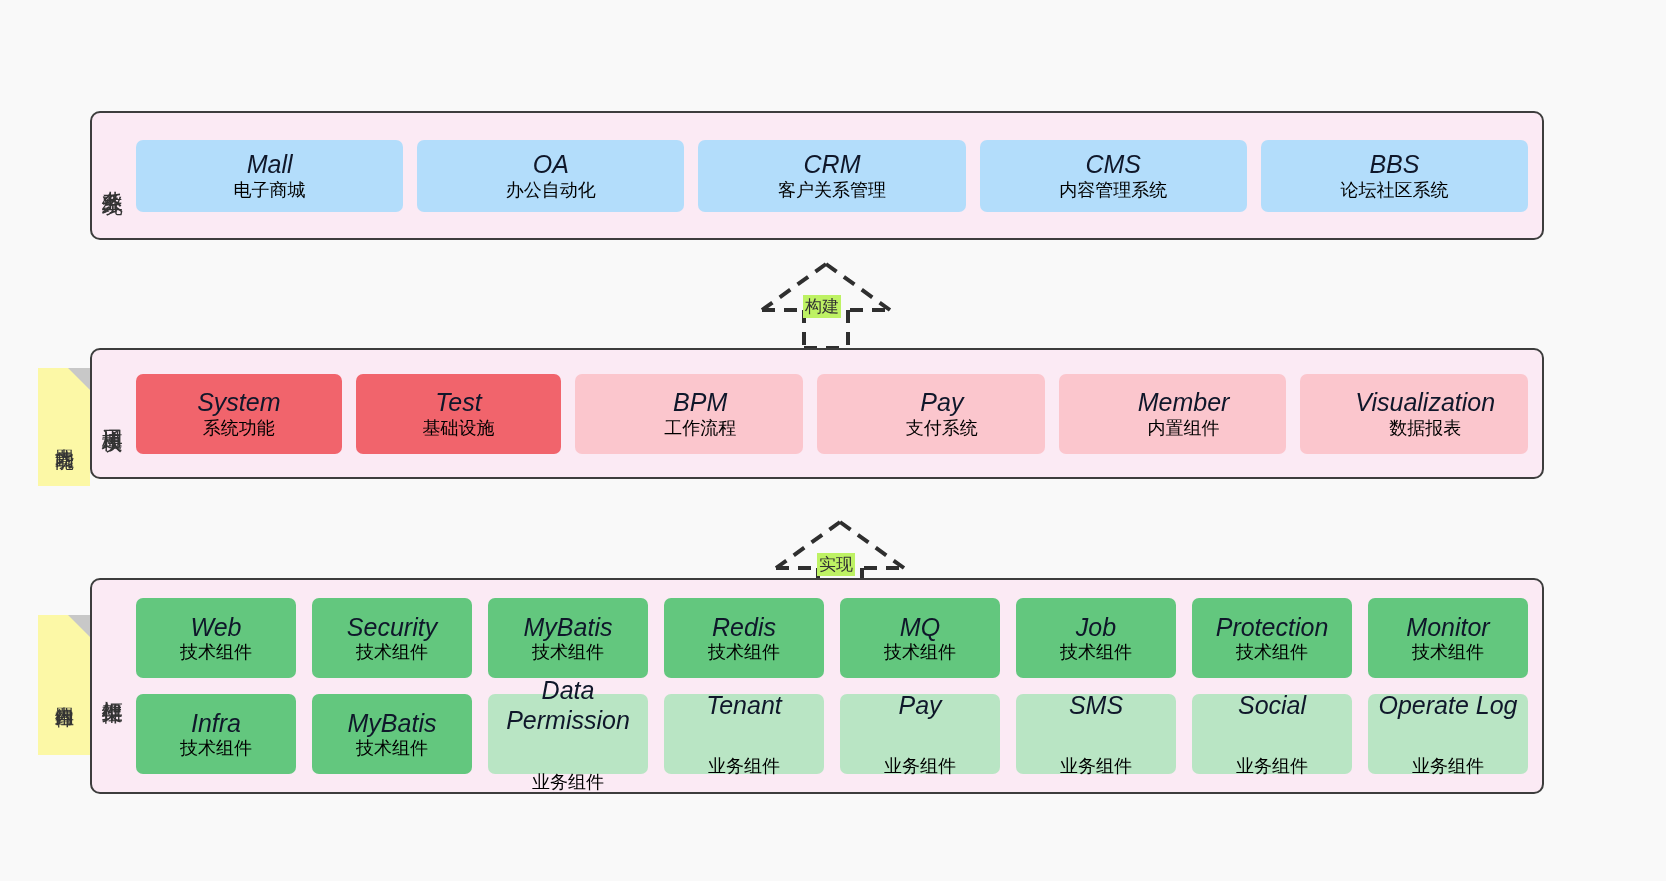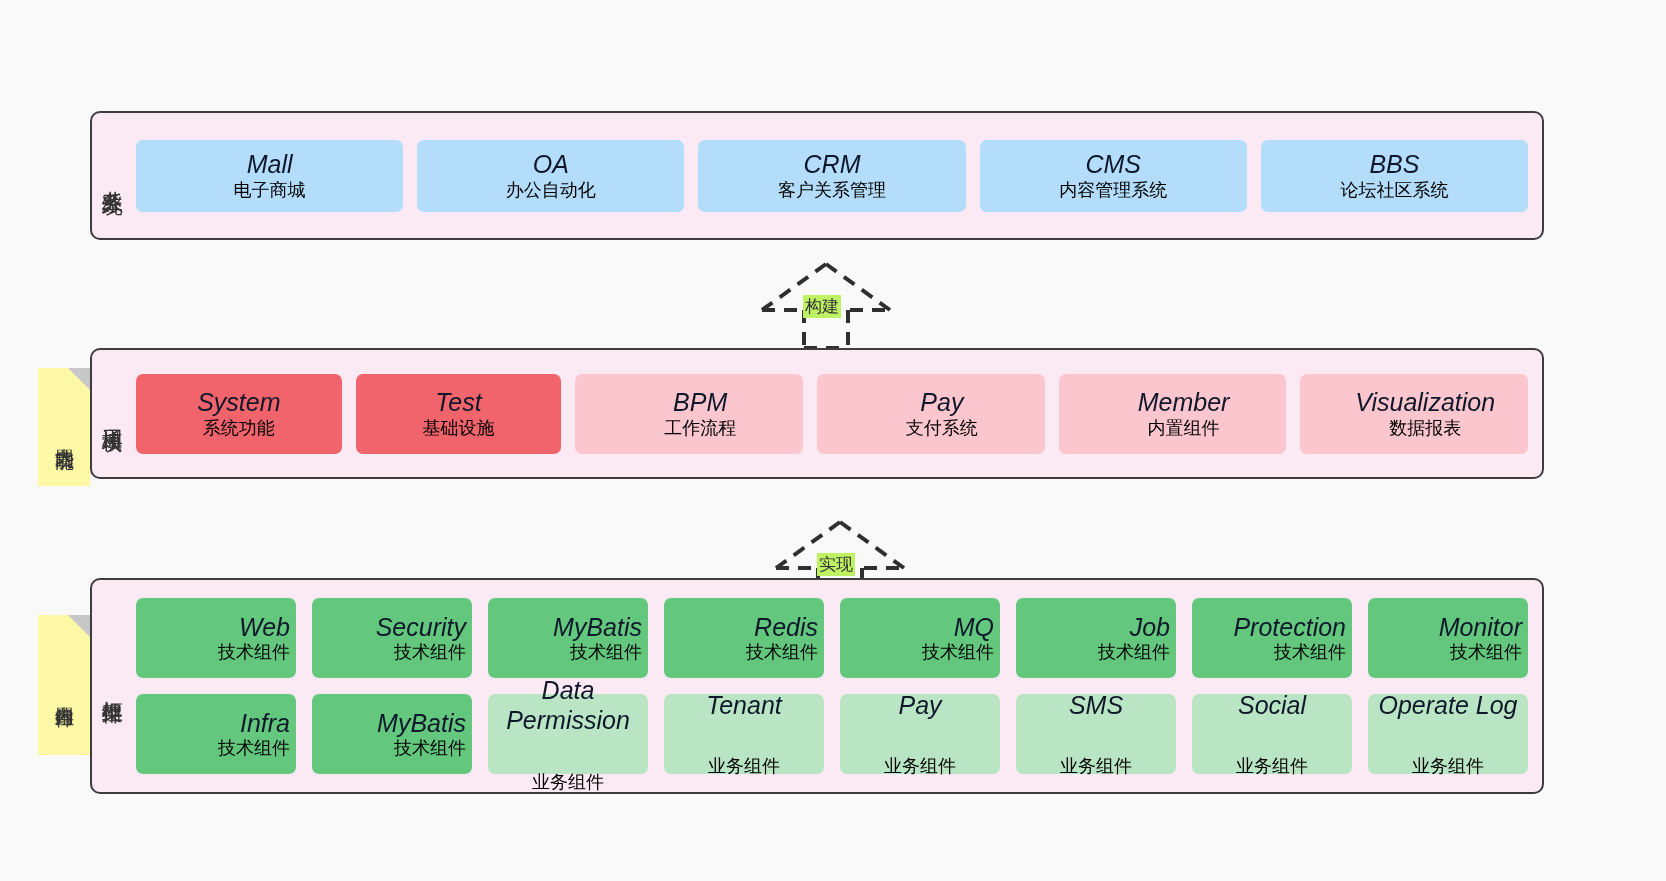--- a/index.html
+++ b/index.html
@@ -86,21 +86,21 @@
   }
   .card .t2 {
     font-size: 18px;
     color: #000000;
   }
 
   
   .c-blue       { background: #b3ddfb; }
   .c-red        { background: #f1646c; }
   .c-pink       { background: #fbc6cd; padding-left: 28px; }
-  .c-green      { background: #63c77e; align-items: flex-end; }
+  .c-green      { background: #63c77e; }
   .c-lightgreen { background: #b9e5c4; gap: 36px; }
 
   
   #layer-business { left: 90px; top: 111px; width: 1454px; height: 129px; }
   #layer-business .card { height: 72px; }
 
   #layer-common   { left: 90px; top: 348px; width: 1454px; height: 131px; }
   #layer-common .card { height: 80px; }
 
   #layer-framework { left: 90px; top: 578px; width: 1454px; height: 216px; }

